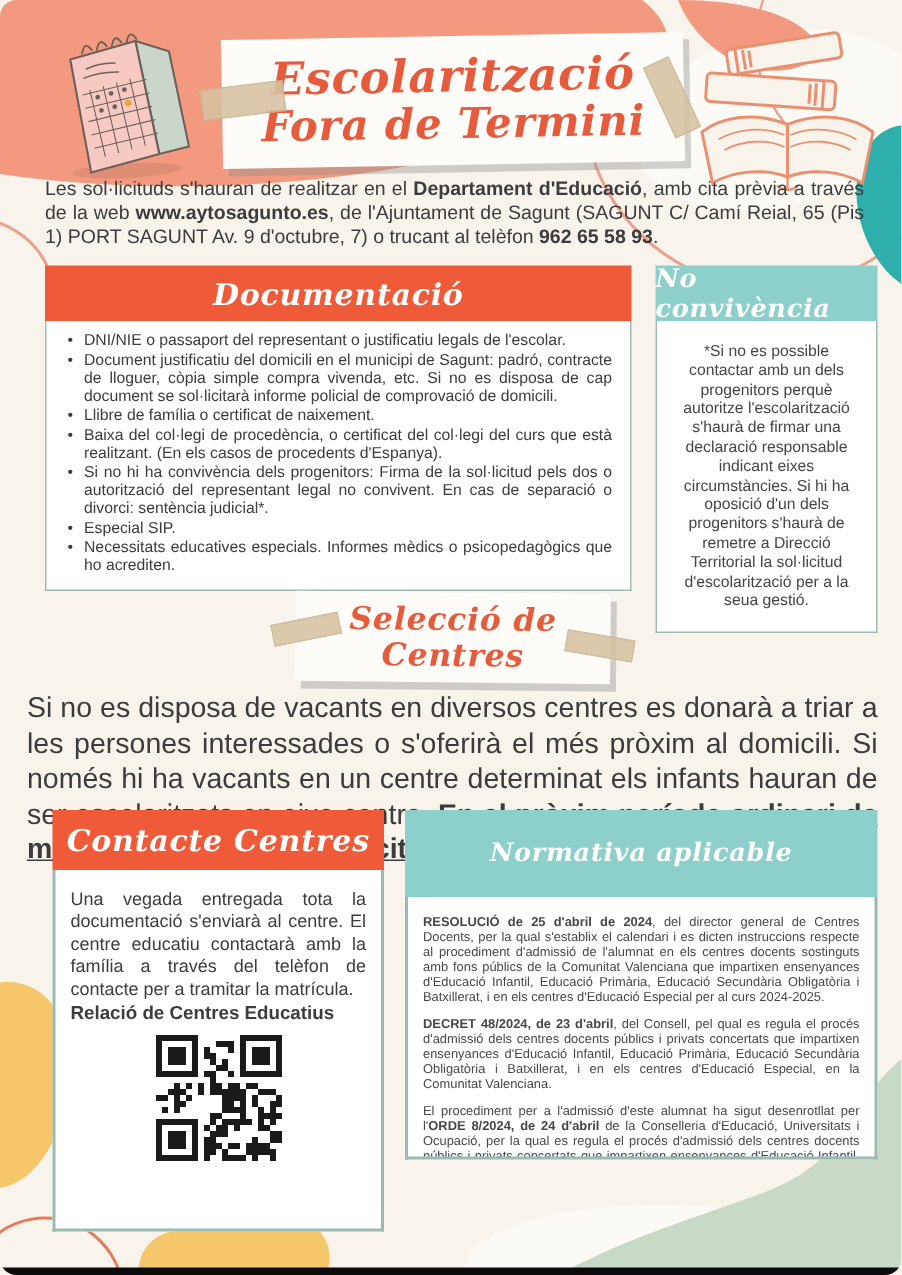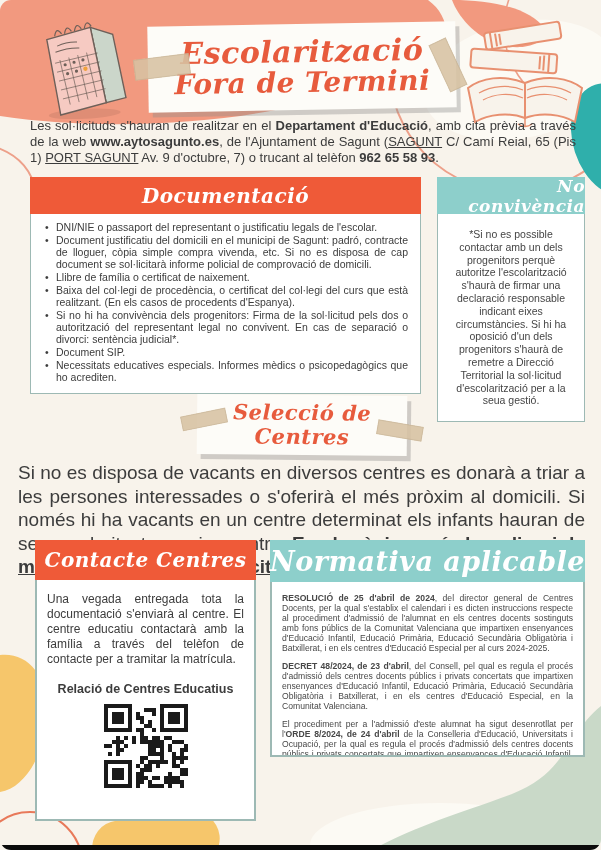--- a/index.html
+++ b/index.html
@@ -19,53 +19,53 @@
   .sel-paper span{display:block;font-size:21px;line-height:1.12;color:var(--title-orange,#E75B3D);}
   .tape{position:absolute;background:var(--tape,#D8C3A3);opacity:.88;box-shadow:0 0 0 1px rgba(160,140,110,.25) inset;}
   .tape-tl{left:-14px;top:30px;width:56px;height:21px;transform:rotate(-6deg);}
   .tape-tr{right:-18px;top:34px;width:52px;height:19px;transform:rotate(66deg);}
   .tape-sl{left:-16px;top:18px;width:46px;height:15px;transform:rotate(-12deg);}
   .tape-sr{right:-16px;top:27px;width:46px;height:15px;transform:rotate(9deg);}
 
   .intro{position:absolute;left:30px;top:118px;width:546px;margin:0;font-size:13px;
          line-height:1.24;text-align:justify;z-index:1;}
   .seg-b{font-weight:bold;}
-  .seg-u{text-decoration:underline;}
+  .seg-u{}
   .seg-bu{font-weight:bold;text-decoration:underline;}
 
   .box{position:absolute;z-index:1;}
   .box-head{display:flex;align-items:center;justify-content:center;color:#fff;}
   .head-orange{background:var(--orange,#EF5A38);}
-  .head-teal{background:var(--teal-header,#8DCFCB);text-align:right;}
+  .head-teal{background:var(--teal-header,#8DCFCB);}
   .box-body{background:#fff;border:1.5px solid var(--border-teal,#9DB9B4);border-top:none;}
 
   .doc-box{left:30px;top:177px;width:391px;}
   .doc-box .box-head{height:37px;font-size:20px;}
   .doc-list{margin:0;padding:8px 12px 8px 14px;list-style:none;font-size:10.5px;line-height:1.14;text-align:justify;}
   .doc-list li{position:relative;padding-left:11px;margin:0 0 1px 0;}
   .doc-list li::before{content:"•";position:absolute;left:0;top:0;}
 
   .side-box{left:437px;top:177px;width:148px;}
   .side-box .box-head{height:37px;font-size:17px;}
   .side-body{min-height:202px;box-sizing:border-box;padding:14px 9px;font-size:10.5px;
              line-height:1.22;text-align:center;color:#454545;}
 
   .sel-par{position:absolute;left:18px;top:461px;width:567px;margin:0;font-size:19px;
            line-height:1.24;text-align:justify;z-index:1;}
 
   .contact-box{left:35px;top:540px;width:221px;}
   .contact-box .box-head{height:40px;font-size:20px;text-align:center;}
   .contact-body{box-sizing:border-box;height:241px;padding:12px 10px 8px;overflow:hidden;
-                border-width:2px;display:flex;flex-direction:column;align-items:center;}
+                border-width:2px;display:flex;flex-direction:column;}
   .contact-body .c-text{margin:0;font-size:12px;line-height:1.26;text-align:justify;}
-  .link-label{margin:14px 0 8px;font-size:12.5px;font-weight:bold;}
+  .link-label{margin:0 0 8px;font-size:12.5px;font-weight:bold;}
   .qr{align-self:center;width:84px;height:84px;background:#fff;}
 
   .norm-box{left:270px;top:540px;width:315px;}
-  .norm-box .box-head{height:42px;font-size:27px;}
+  .norm-box .box-head{height:58px;font-size:17px;}
   .norm-body{box-sizing:border-box;height:175px;padding:12px 10px;overflow:hidden;border-width:2px;}
   .norm-body p{margin:0 0 8px;font-size:8.6px;line-height:1.16;text-align:justify;color:#474747;}
 
   .bottom-bar{position:absolute;left:0;top:845px;width:601px;height:5px;background:#0B0B0B;z-index:3;}
 </style>
 </head>
 <body>
 
 <div class="page">
 
@@ -138,21 +138,21 @@
   <p class="intro"><span>Les sol·licituds s'hauran de realitzar en el </span><span class="seg-b">Departament d'Educació</span><span>, amb cita prèvia a través de la web </span><span class="seg-b">www.aytosagunto.es</span><span>, de l'Ajuntament de Sagunt (</span><span class="seg-u">SAGUNT</span><span> C/ Camí Reial, 65 (Pis 1) </span><span class="seg-u">PORT SAGUNT</span><span> Av. 9 d'octubre, 7) o trucant al telèfon </span><span class="seg-b">962 65 58 93</span><span>.</span></p>
 
   <section class="box doc-box">
     <header class="box-head head-orange script">Documentació</header>
     <ul class="box-body doc-list">
         <li>DNI/NIE o passaport del representant o justificatiu legals de l'escolar.</li>
         <li>Document justificatiu del domicili en el municipi de Sagunt: padró, contracte de lloguer, còpia simple compra vivenda, etc. Si no es disposa de cap document se sol·licitarà informe policial de comprovació de domicili.</li>
         <li>Llibre de família o certificat de naixement.</li>
         <li>Baixa del col·legi de procedència, o certificat del col·legi del curs que està realitzant. (En els casos de procedents d'Espanya).</li>
         <li>Si no hi ha convivència dels progenitors: Firma de la sol·licitud pels dos o autorització del representant legal no convivent. En cas de separació o divorci: sentència judicial*.</li>
-        <li>Document SIP.</li>
+        <li>Especial SIP.</li>
         <li>Necessitats educatives especials. Informes mèdics o psicopedagògics que ho acrediten.</li>
       </ul>
   </section>
 
   <aside class="box side-box">
     <header class="box-head head-teal script">No convivència</header>
     <div class="box-body side-body">*Si no es possible contactar amb un dels progenitors perquè autoritze l'escolarització s'haurà de firmar una declaració responsable indicant eixes circumstàncies. Si hi ha oposició d'un dels progenitors s'haurà de remetre a Direcció Territorial la sol·licitud d'escolarització per a la seua gestió.</div>
   </aside>
 
   <div class="paper sel-paper">

